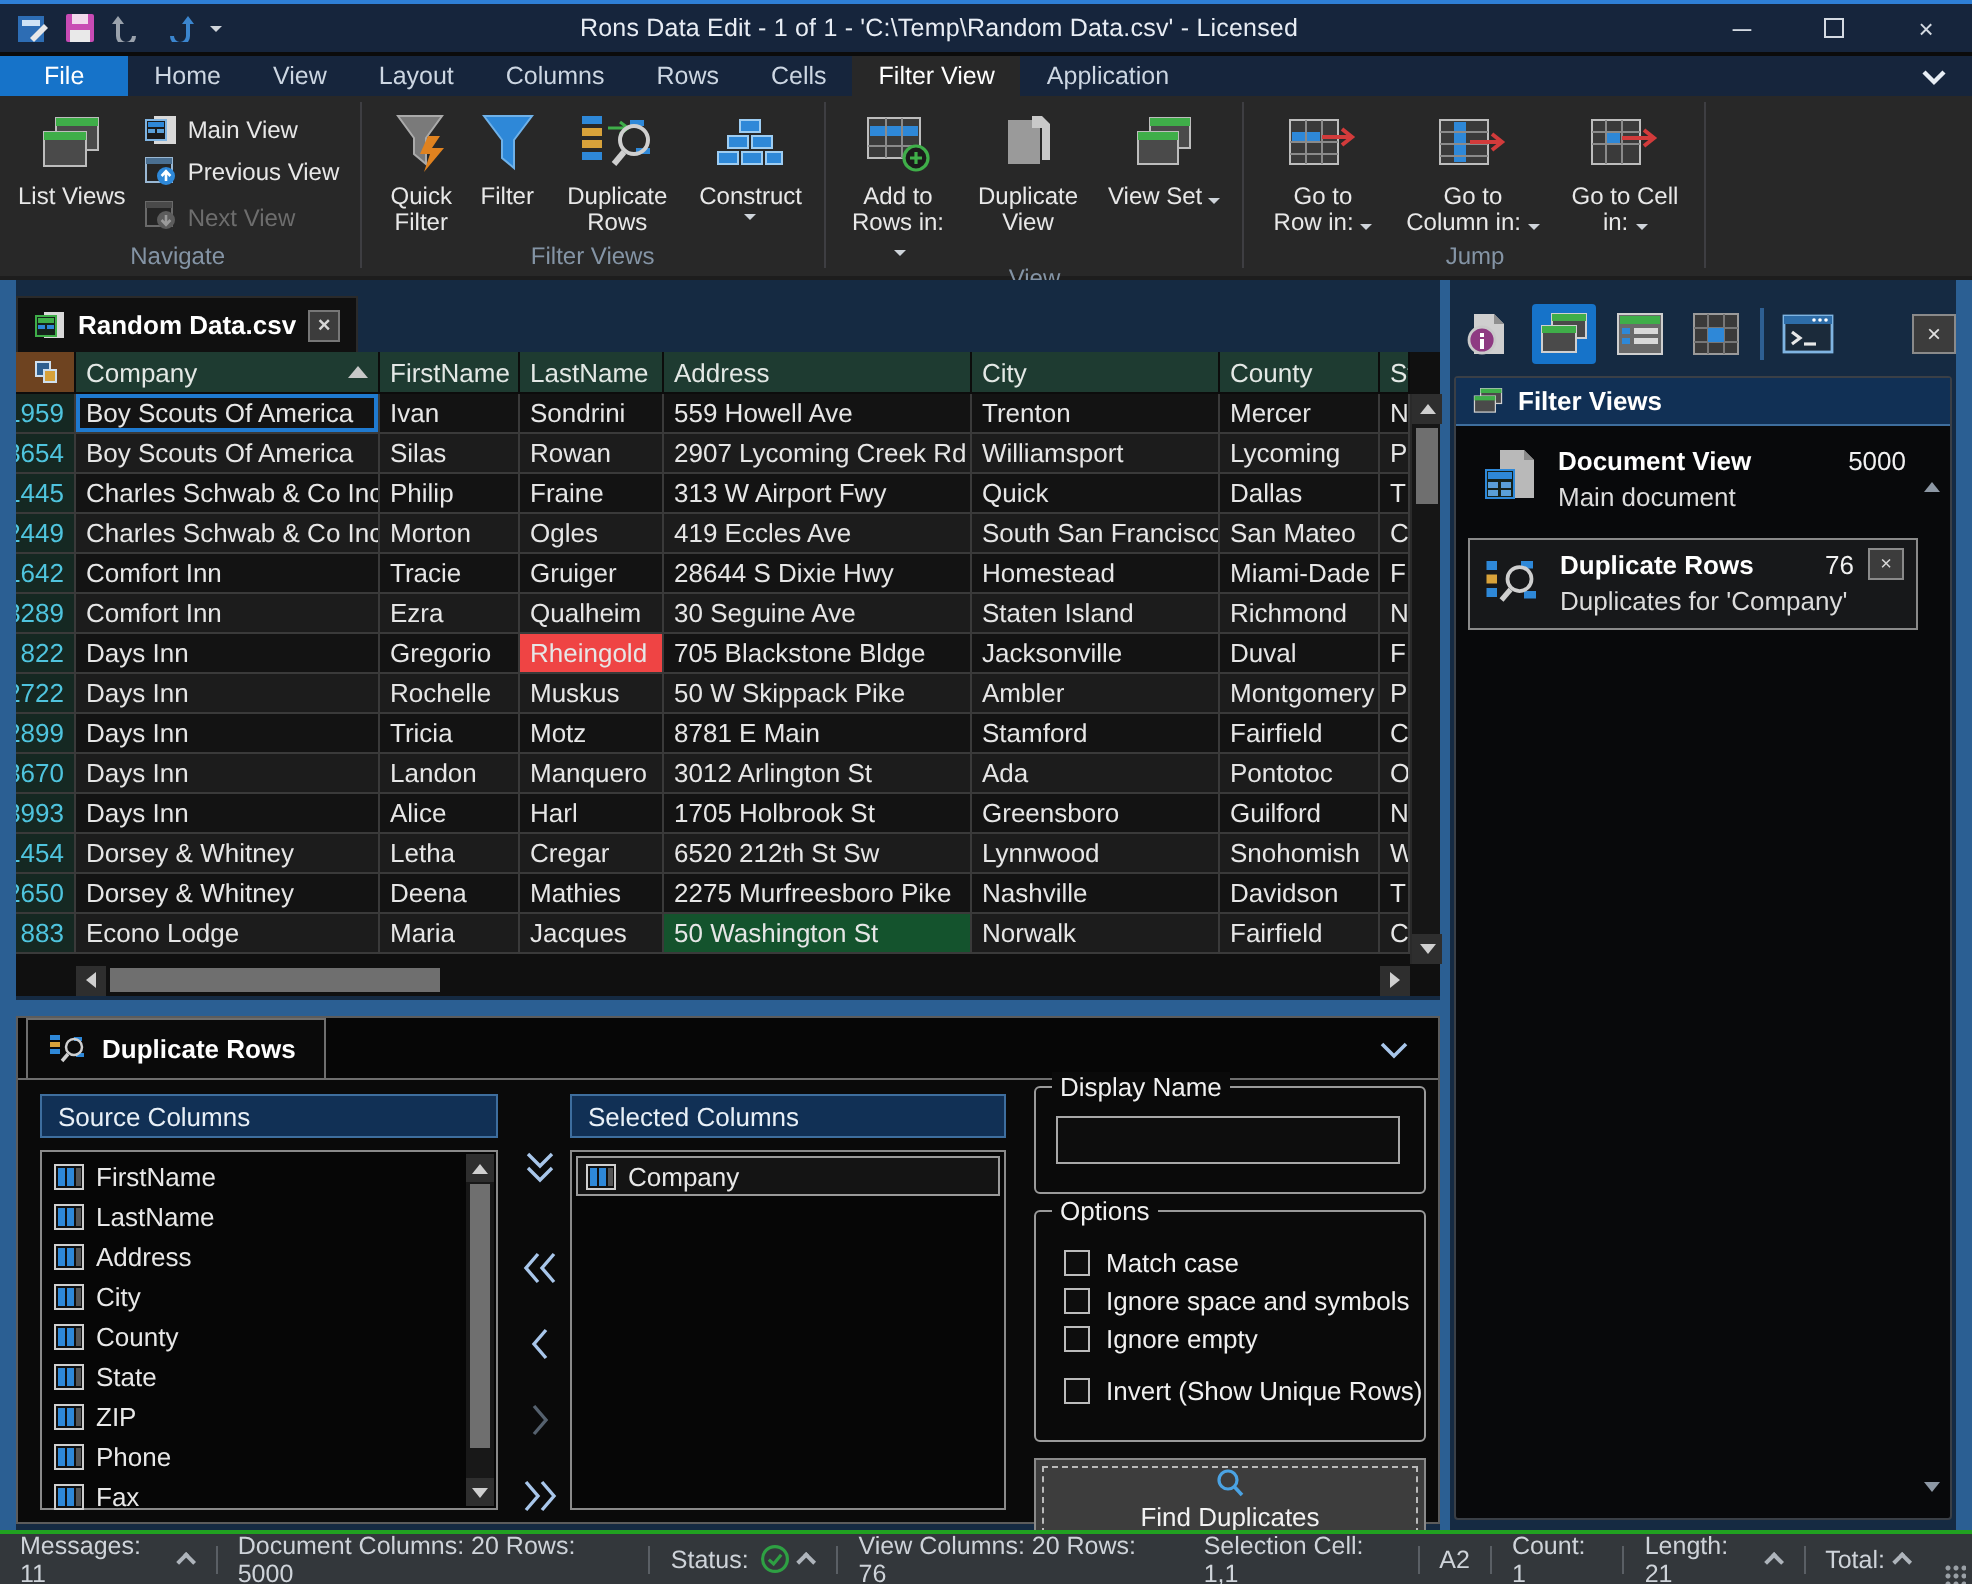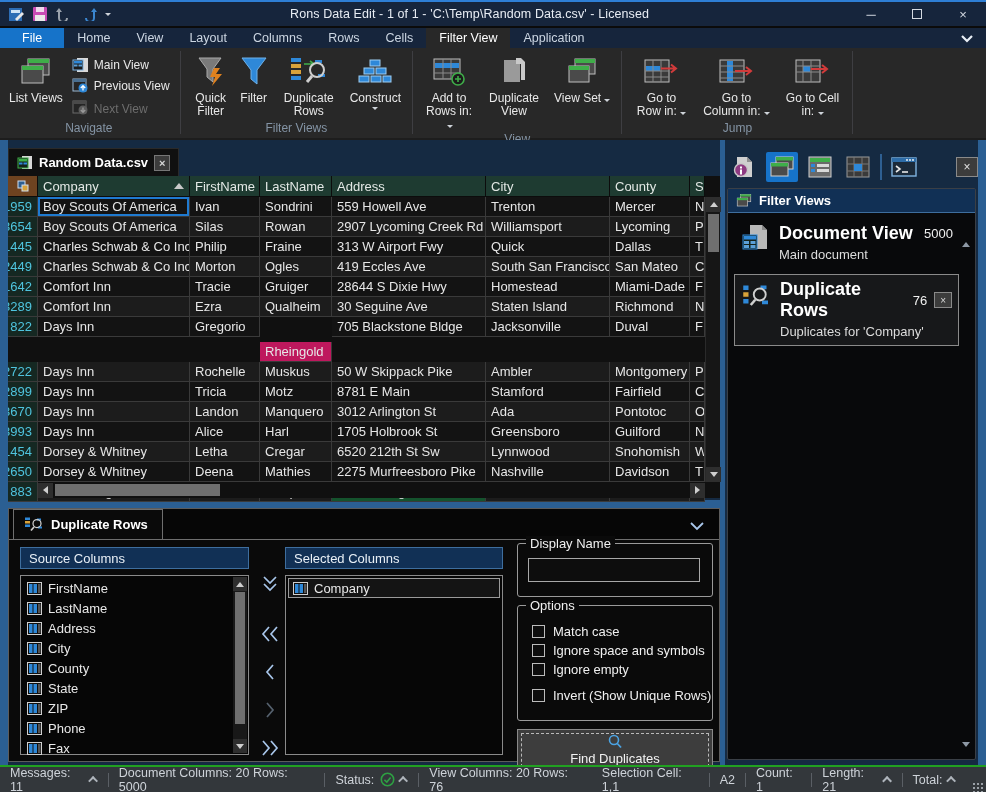--- a/index.html
+++ b/index.html
@@ -88,21 +88,21 @@
   .ricon { width:32px; height:30px; display:flex; align-items:center; justify-content:center; border-radius:2px; }
   .ricon.active { background:#1673c9; }
   .ricon-sep { width:2px; height:26px; background:#2e5f92; }
   .rclose { margin-left:auto; width:22px; height:20px; background:#3c3c3c; border:1px solid #8a8a8a; color:#e0e0e0; font-size:12px; display:flex; align-items:center; justify-content:center; }
   .rpanel { left:727px; top:188px; width:249px; height:572px; background:#08090b; border:1px solid #3a3f46; border-radius:2px; }
   .rpanel-hdr { height:24px; background:#113055; border-bottom:1px solid #3e6e9e; display:flex; align-items:center; gap:7px; padding:0 8px; color:#fff; font-size:13px; font-weight:bold; }
   .fvitem { position:relative; margin:6px 16px 0 6px; padding:4px 6px 6px 6px; display:flex; gap:9px; }
   .fvitem.sel { background:#17181a; border:1px solid #8a8a8a; }
   .fvtext { flex:1; }
   .fvtop { display:flex; align-items:center; }
-  .fvtitle { color:#fff; font-size:18px; font-weight:bold; }
+  .fvtitle { color:#fff; font-size:13px; font-weight:bold; }
   .fvcount { margin-left:auto; color:#f0f0f0; font-size:13px; }
   .fvsub { color:#dcdcdc; font-size:13px; margin-top:3px; }
   .fvclose { width:18px; height:16px; background:#3c3c3c; border:1px solid #8a8a8a; color:#d8d8d8; font-size:10px; display:flex; align-items:center; justify-content:center; margin-left:7px; }
 
   
   .statusbar { left:0; top:765px; width:986px; height:27px; background:#33373b; border-top:2px solid #21a121; display:flex; align-items:center; color:#ced3d9; font-size:12.5px; }
   .sseg { display:flex; align-items:center; gap:6px; padding:0 10px; }
   .ssep { width:1px; height:14px; background:#5a5f65; }
   .chev-up { width:7px; height:7px; border-left:2px solid #aeb4bb; border-top:2px solid #aeb4bb; transform:rotate(45deg) translateY(2px); }
   .grip { margin-left:6px; margin-right:3px; align-self:flex-end; width:12px; height:12px;
@@ -450,21 +450,21 @@
         <div class="gcell" style="width: 72px; background: rgb(28, 28, 28);">Qualheim</div>
         <div class="gcell" style="width: 154px; background: rgb(28, 28, 28);">30 Seguine Ave</div>
         <div class="gcell" style="width: 124px; background: rgb(28, 28, 28);">Staten Island</div>
         <div class="gcell" style="width: 80px; background: rgb(28, 28, 28);">Richmond</div>
         <div class="gcell" style="width: 15px; background: rgb(28, 28, 28);">N</div>
       </div>
       <div class="grow">
         <div class="gcell rowhead" style="width: 30px;">822</div>
         <div class="gcell" style="width: 152px; background: rgb(19, 19, 19);">Days Inn</div>
         <div class="gcell" style="width: 70px; background: rgb(19, 19, 19);">Gregorio</div>
-        <div class="gcell" style="width: 72px; background: #be185d; margin-top: 25px;">Rheingold</div>
+        <div class="gcell" style="width: 72px; background: #ef4444;">Rheingold</div>
         <div class="gcell" style="width: 154px; background: rgb(19, 19, 19);">705 Blackstone Bldge</div>
         <div class="gcell" style="width: 124px; background: rgb(19, 19, 19);">Jacksonville</div>
         <div class="gcell" style="width: 80px; background: rgb(19, 19, 19);">Duval</div>
         <div class="gcell" style="width: 15px; background: rgb(19, 19, 19);">F</div>
       </div>
       <div class="grow">
         <div class="gcell rowhead" style="width: 30px;">2722</div>
         <div class="gcell" style="width: 152px; background: rgb(28, 28, 28);">Days Inn</div>
         <div class="gcell" style="width: 70px; background: rgb(28, 28, 28);">Rochelle</div>
         <div class="gcell" style="width: 72px; background: rgb(28, 28, 28);">Muskus</div>

